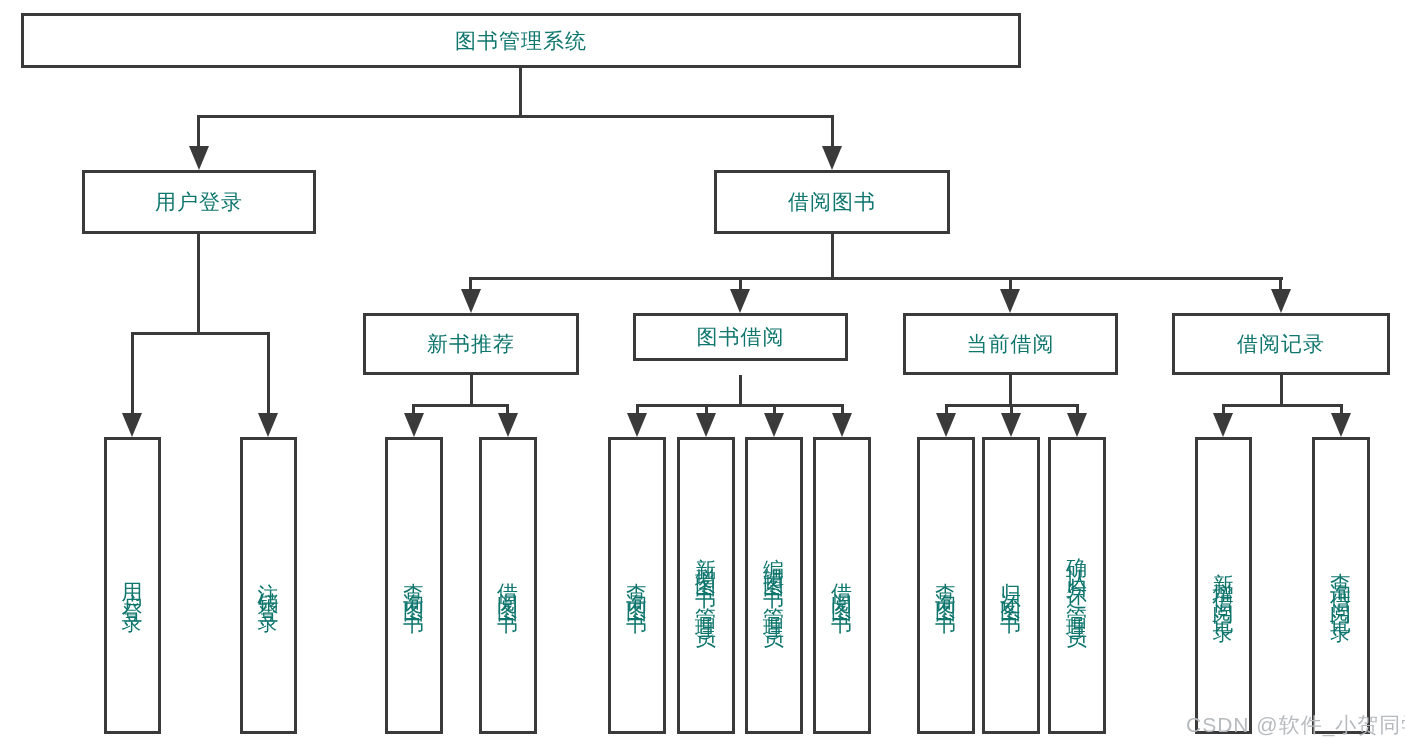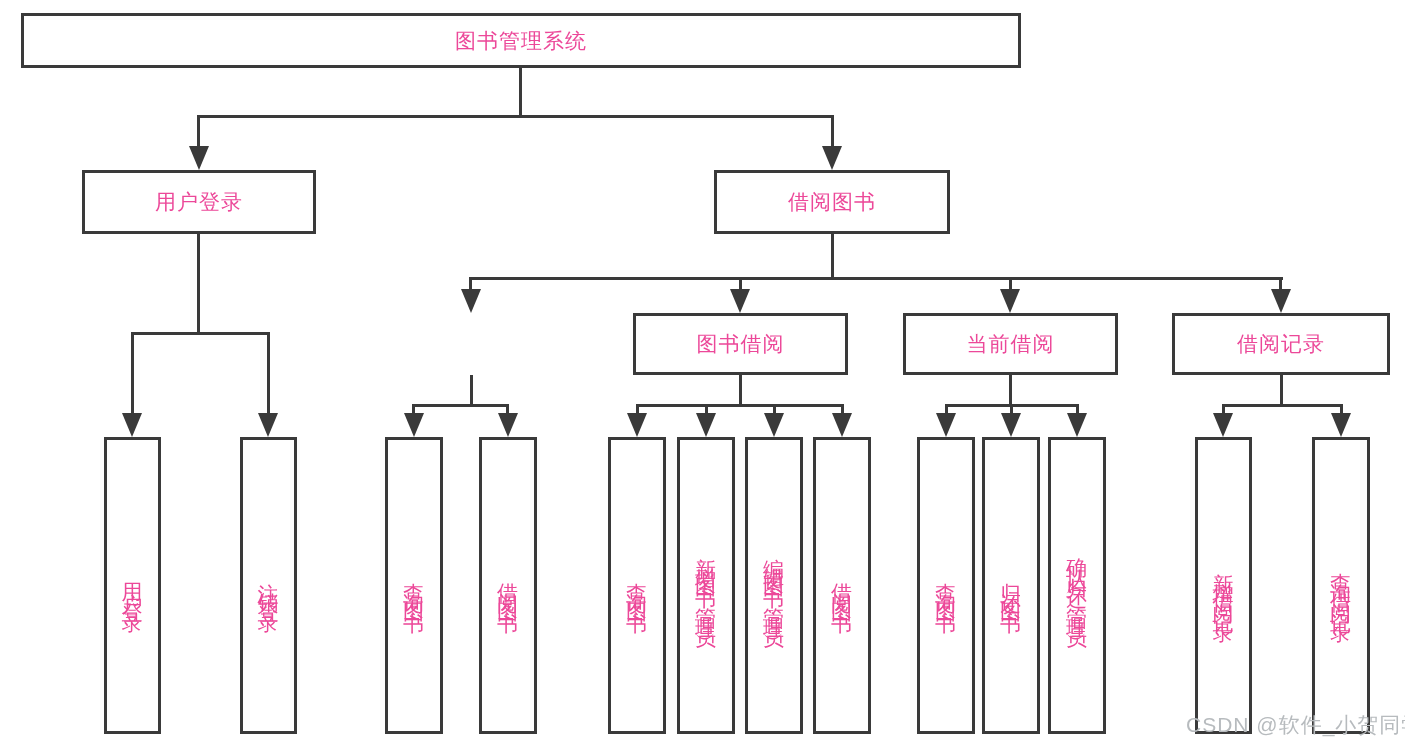--- a/index.html
+++ b/index.html
@@ -3,21 +3,21 @@
 <meta charset="utf-8">
 <style>
   * { margin:0; padding:0; box-sizing:border-box; }
   html,body { background:#fff; }
   .canvas {
     position:relative; width:1405px; height:747px; background:#ffffff;
     font-family:"Liberation Sans", sans-serif; overflow:hidden;
   }
   .box, .vbox {
     position:absolute; background:#ffffff; border:3px solid #3a3a3a;
-    color:#ec4899; display:flex;
+    color:#0f766e; display:flex;
   }
   .box > span, .vbox > span { margin:auto; }
   .box { font-size:21px; letter-spacing:1px; }
   .vbox {
     writing-mode:vertical-rl; text-orientation:mixed;
     font-size:21px; letter-spacing:10px; line-height:1;
   }
   .hline, .vline { position:absolute; background:#3a3a3a; }
   .hline { height:3px; }
   .vline { width:3px; }
@@ -65,21 +65,24 @@
   <div class="hline" style="left:469px;top:277px;width:814px"></div>
   <div class="vline" style="left:469px;top:277px;height:14px"></div>
   <div class="vline" style="left:739px;top:277px;height:14px"></div>
   <div class="vline" style="left:1009px;top:277px;height:14px"></div>
   <div class="vline" style="left:1279px;top:277px;height:14px"></div>
   <div class="arrow" style="left:461px;top:289px"></div>
   <div class="arrow" style="left:730px;top:289px"></div>
   <div class="arrow" style="left:1000px;top:289px"></div>
   <div class="arrow" style="left:1271px;top:289px"></div>
 
-  <div class="box" style="left:633px;top:313px;width:215px;height:62px">
+  <div class="box" style="left:363px;top:313px;width:216px;height:62px">
+    <span>新书推荐</span>
+  </div>
+  <div class="box" style="left:633px;top:313px;width:215px;height:48px">
     <span>图书借阅</span>
   </div>
   <div class="box" style="left:1172px;top:313px;width:218px;height:62px">
     <span>借阅记录</span>
   </div>
   <div class="box" style="left:903px;top:313px;width:215px;height:62px">
     <span>当前借阅</span>
   </div>
 
   <div class="vline" style="left:470px;top:375px;height:32px"></div>

